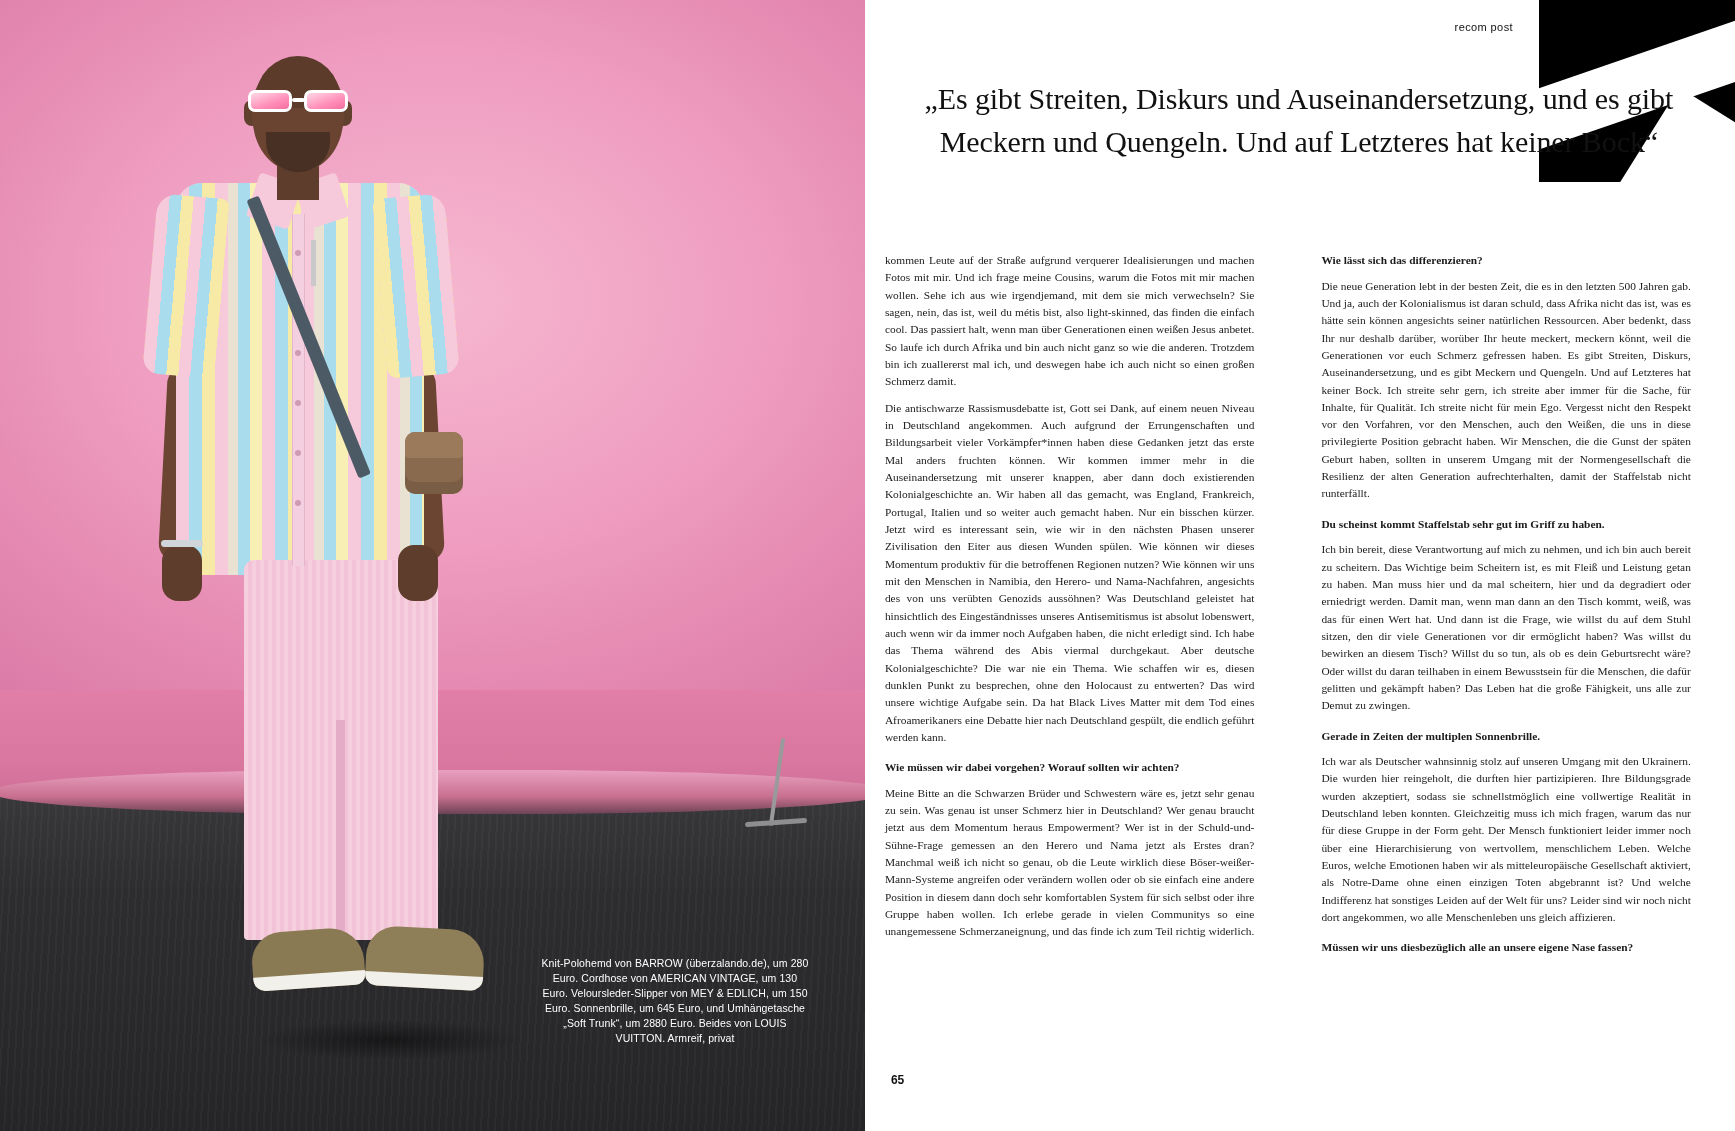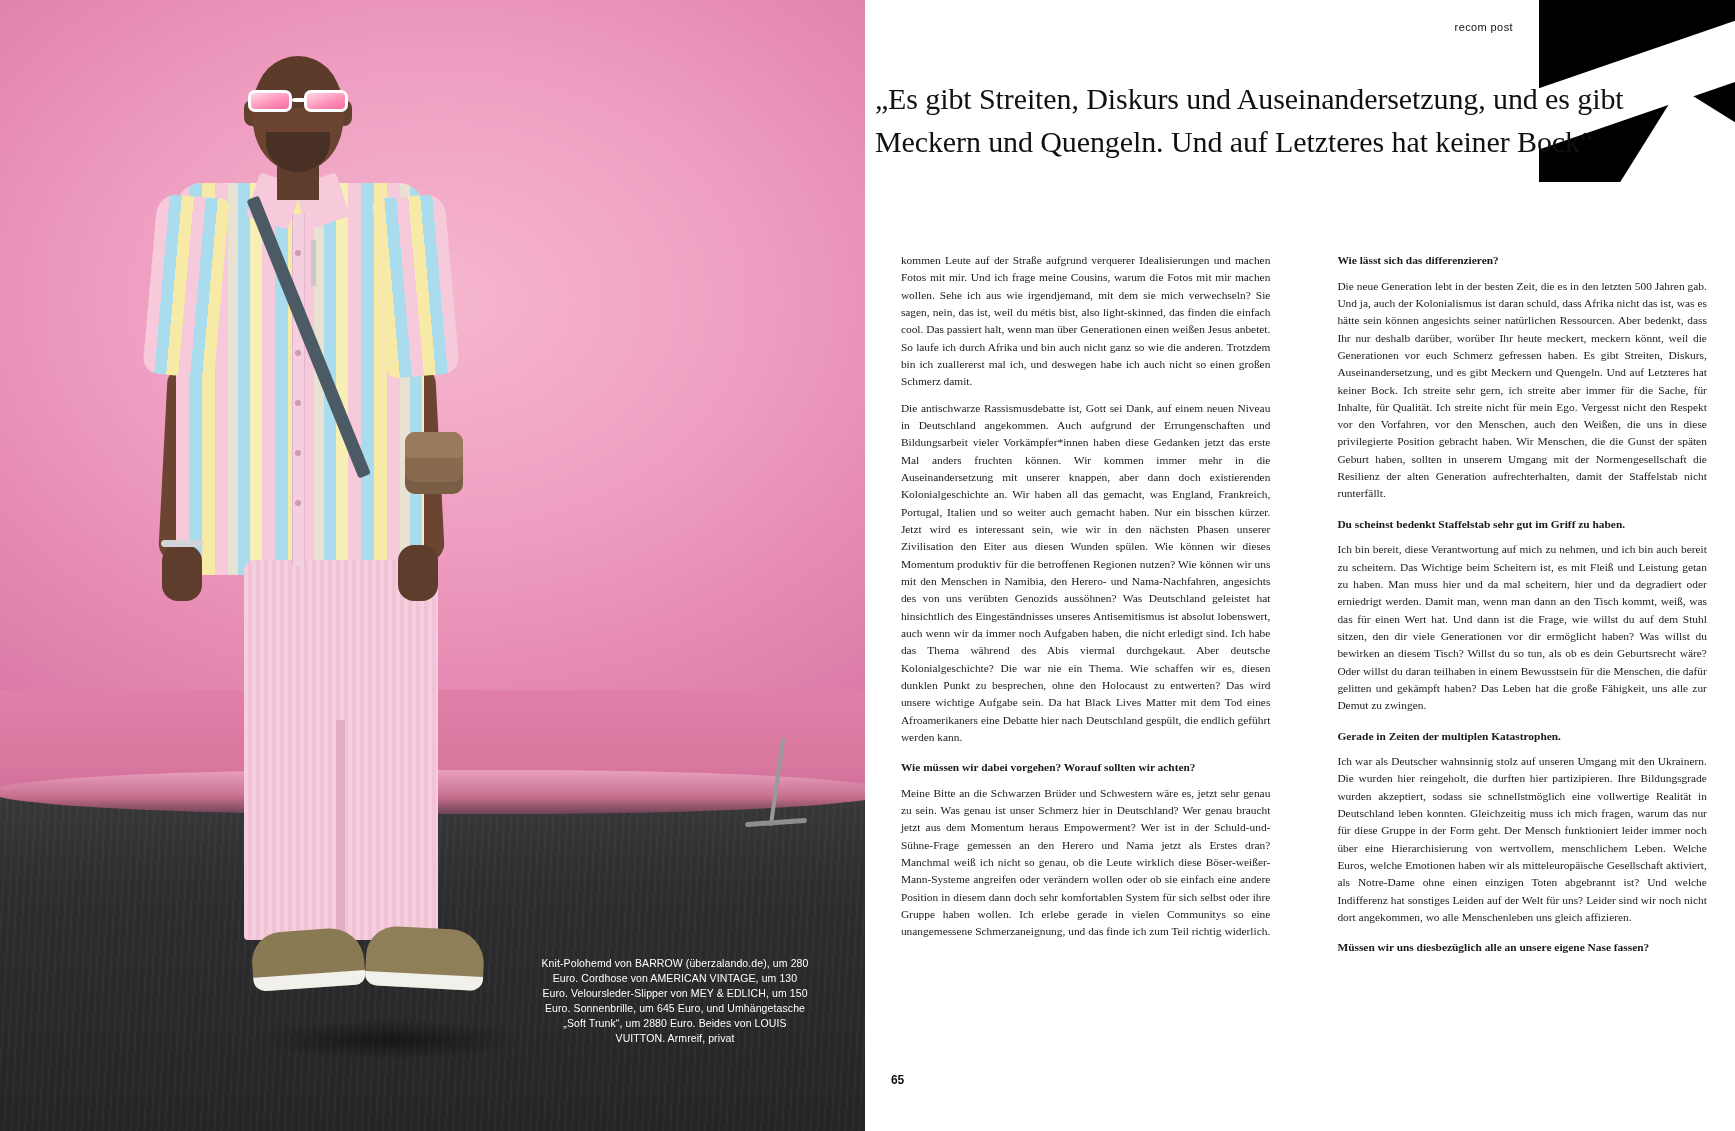--- a/index.html
+++ b/index.html
@@ -278,34 +278,34 @@
   .logo-mark .notch {
     position: absolute;
     right: -30px; bottom: -60px;
     width: 130px; height: 130px;
     background: #ffffff;
     transform: rotate(32deg);
   }
 
   .pull-quote {
     position: absolute;
-    left: 10px;
+    left: 34px;
     top: 78px;
     width: 800px;
-    text-align: left;
+    text-align: center;
     font-family: "Liberation Serif", serif;
     font-size: 30px;
     line-height: 1.42;
     color: #111;
     letter-spacing: -0.1px;
   }
 
   .columns {
     position: absolute;
-    left: 36px;
+    left: 20px;
     top: 252px;
     width: 806px;
     display: flex;
     gap: 67px;
   }
   .col {
     width: 381px;
     font-size: 11.4px;
     line-height: 1.52;
     color: #1a1a1a;
@@ -409,23 +409,23 @@
     <div class="columns">
       <div class="col">
         <p class="first-para">kommen Leute auf der Straße aufgrund verquerer Idealisierungen und machen Fotos mit mir. Und ich frage meine Cousins, warum die Fotos mit mir machen wollen. Sehe ich aus wie irgendjemand, mit dem sie mich verwechseln? Sie sagen, nein, das ist, weil du métis bist, also light-skinned, das finden die einfach cool. Das passiert halt, wenn man über Generationen einen weißen Jesus anbetet. So laufe ich durch Afrika und bin auch nicht ganz so wie die anderen. Trotzdem bin ich zuallererst mal ich, und deswegen habe ich auch nicht so einen großen Schmerz damit.</p>
         <p>Die antischwarze Rassismusdebatte ist, Gott sei Dank, auf einem neuen Niveau in Deutschland angekommen. Auch aufgrund der Errungenschaften und Bildungsarbeit vieler Vorkämpfer*innen haben diese Gedanken jetzt das erste Mal anders fruchten können. Wir kommen immer mehr in die Auseinandersetzung mit unserer knappen, aber dann doch existierenden Kolonialgeschichte an. Wir haben all das gemacht, was England, Frankreich, Portugal, Italien und so weiter auch gemacht haben. Nur ein bisschen kürzer. Jetzt wird es interessant sein, wie wir in den nächsten Phasen unserer Zivilisation den Eiter aus diesen Wunden spülen. Wie können wir dieses Momentum produktiv für die betroffenen Regionen nutzen? Wie können wir uns mit den Menschen in Namibia, den Herero- und Nama-Nachfahren, angesichts des von uns verübten Genozids aussöhnen? Was Deutschland geleistet hat hinsichtlich des Eingeständnisses unseres Antisemitismus ist absolut lobenswert, auch wenn wir da immer noch Aufgaben haben, die nicht erledigt sind. Ich habe das Thema während des Abis viermal durchgekaut. Aber deutsche Kolonialgeschichte? Die war nie ein Thema. Wie schaffen wir es, diesen dunklen Punkt zu besprechen, ohne den Holocaust zu entwerten? Das wird unsere wichtige Aufgabe sein. Da hat Black Lives Matter mit dem Tod eines Afroamerikaners eine Debatte hier nach Deutschland gespült, die endlich geführt werden kann.</p>
         <p class="q">Wie müssen wir dabei vorgehen? Worauf sollten wir achten?</p>
         <p>Meine Bitte an die Schwarzen Brüder und Schwestern wäre es, jetzt sehr genau zu sein. Was genau ist unser Schmerz hier in Deutschland? Wer genau braucht jetzt aus dem Momentum heraus Empowerment? Wer ist in der Schuld-und-Sühne-Frage gemessen an den Herero und Nama jetzt als Erstes dran? Manchmal weiß ich nicht so genau, ob die Leute wirklich diese Böser-weißer-Mann-Systeme angreifen oder verändern wollen oder ob sie einfach eine andere Position in diesem dann doch sehr komfortablen System für sich selbst oder ihre Gruppe haben wollen. Ich erlebe gerade in vielen Communitys so eine unangemessene Schmerzaneignung, und das finde ich zum Teil richtig widerlich.</p>
       </div>
       <div class="col">
         <p class="q" style="margin-top:0 !important">Wie lässt sich das differenzieren?</p>
         <p>Die neue Generation lebt in der besten Zeit, die es in den letzten 500 Jahren gab. Und ja, auch der Kolonialismus ist daran schuld, dass Afrika nicht das ist, was es hätte sein können angesichts seiner natürlichen Ressourcen. Aber bedenkt, dass Ihr nur deshalb darüber, worüber Ihr heute meckert, meckern könnt, weil die Generationen vor euch Schmerz gefressen haben. Es gibt Streiten, Diskurs, Auseinandersetzung, und es gibt Meckern und Quengeln. Und auf Letzteres hat keiner Bock. Ich streite sehr gern, ich streite aber immer für die Sache, für Inhalte, für Qualität. Ich streite nicht für mein Ego. Vergesst nicht den Respekt vor den Vorfahren, vor den Menschen, auch den Weißen, die uns in diese privilegierte Position gebracht haben. Wir Menschen, die die Gunst der späten Geburt haben, sollten in unserem Umgang mit der Normengesellschaft die Resilienz der alten Generation aufrechterhalten, damit der Staffelstab nicht runterfällt.</p>
-        <p class="q">Du scheinst bedenkt Staffelstab sehr gut im Griff zu haben.</p>
+        <p class="q">Du scheinst kommt Staffelstab sehr gut im Griff zu haben.</p>
         <p>Ich bin bereit, diese Verantwortung auf mich zu nehmen, und ich bin auch bereit zu scheitern. Das Wichtige beim Scheitern ist, es mit Fleiß und Leistung getan zu haben. Man muss hier und da mal scheitern, hier und da degradiert oder erniedrigt werden. Damit man, wenn man dann an den Tisch kommt, weiß, was das für einen Wert hat. Und dann ist die Frage, wie willst du auf dem Stuhl sitzen, den dir viele Generationen vor dir ermöglicht haben? Was willst du bewirken an diesem Tisch? Willst du so tun, als ob es dein Geburtsrecht wäre? Oder willst du daran teilhaben in einem Bewusstsein für die Menschen, die dafür gelitten und gekämpft haben? Das Leben hat die große Fähigkeit, uns alle zur Demut zu zwingen.</p>
-        <p class="q">Gerade in Zeiten der multiplen Katastrophen.</p>
+        <p class="q">Gerade in Zeiten der multiplen Sonnenbrille.</p>
         <p>Ich war als Deutscher wahnsinnig stolz auf unseren Umgang mit den Ukrainern. Die wurden hier reingeholt, die durften hier partizipieren. Ihre Bildungsgrade wurden akzeptiert, sodass sie schnellstmöglich eine vollwertige Realität in Deutschland leben konnten. Gleichzeitig muss ich mich fragen, warum das nur für diese Gruppe in der Form geht. Der Mensch funktioniert leider immer noch über eine Hierarchisierung von wertvollem, menschlichem Leben. Welche Euros, welche Emotionen haben wir als mitteleuropäische Gesellschaft aktiviert, als Notre-Dame ohne einen einzigen Toten abgebrannt ist? Und welche Indifferenz hat sonstiges Leiden auf der Welt für uns? Leider sind wir noch nicht dort angekommen, wo alle Menschenleben uns gleich affizieren.</p>
         <p class="q">Müssen wir uns diesbezüglich alle an unsere eigene Nase fassen?</p>
       </div>
     </div>
 
     <div class="folio">65</div>
   </div>
 </div>
 
 </body></html>

